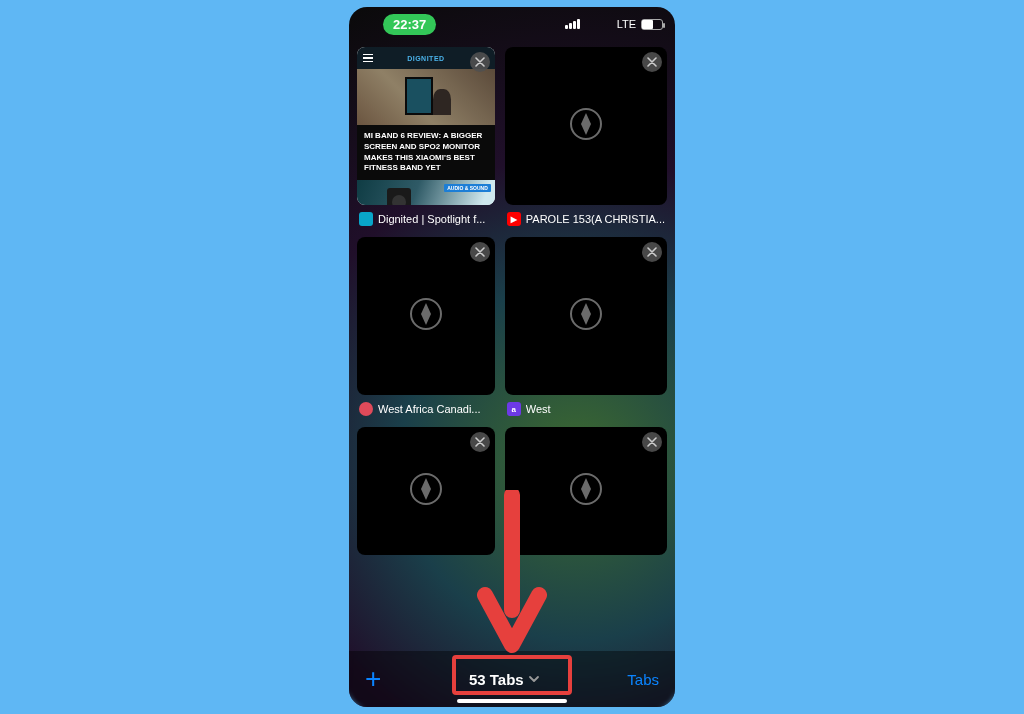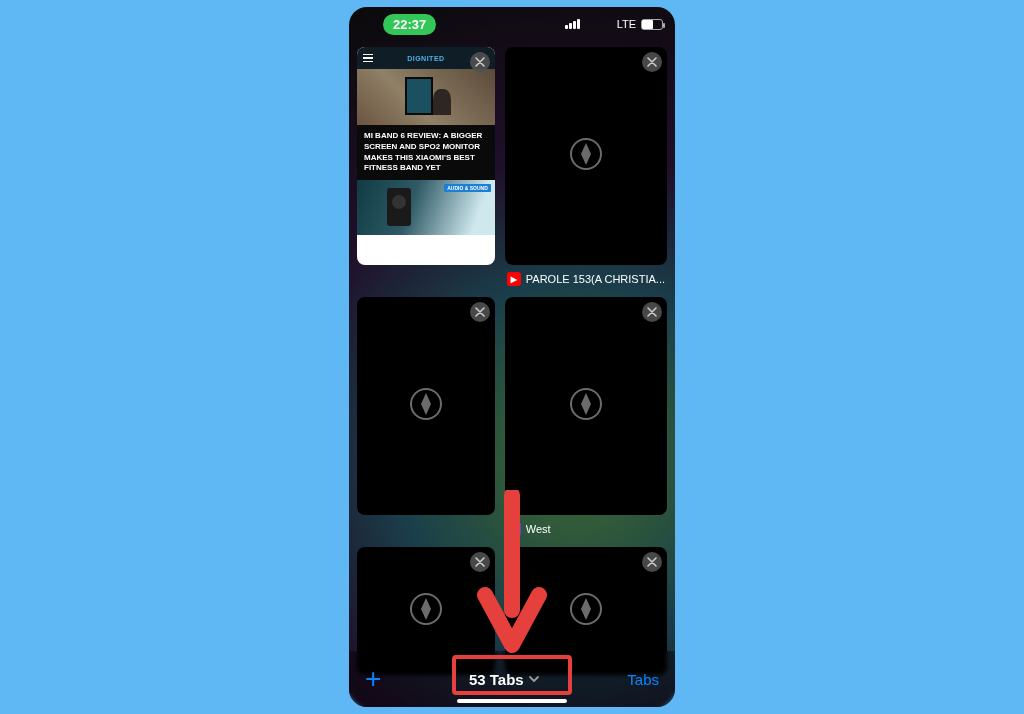--- a/index.html
+++ b/index.html
@@ -21,21 +21,21 @@
   .sig1{height:4px}.sig2{height:6px}.sig3{height:8px;background:#555}.sig4{height:10px;background:#555}
   .lte { color: #fff; font-size: 11px; font-weight: 500; padding-left: 32px; }
   .battery { width: 22px; height: 11px; border: 1px solid #aaa; border-radius: 3px; position: relative; }
   .battery::after { content:''; position:absolute; right:-3px; top:3px; width:2px; height:5px; background:#aaa; border-radius:1px; }
   .battery-fill { background:#fff; height:100%; width:55%; border-radius:1px; }
 
   
   .tab-grid { padding: 6px 8px 0; display: grid; grid-template-columns: 1fr 1fr; gap: 10px 10px; }
   .tab-card { display: flex; flex-direction: column; }
   .tab-preview {
-    background: #000; border-radius: 8px; height: 218px; position: relative; overflow: hidden;
+    background: #000; border-radius: 8px; height: 158px; position: relative; overflow: hidden;
   }
   .close-btn {
     position: absolute; top: 5px; right: 5px; width: 20px; height: 20px;
     background: rgba(80,80,80,0.9); border-radius: 50%;
     display:flex;align-items:center;justify-content:center;
     cursor: pointer;
   }
   .close-btn svg { width:10px; height:10px; }
 
   .compass { position:absolute; top:50%; left:50%; transform:translate(-50%,-50%); }
@@ -134,20 +134,24 @@
         <div class="article-img">
           <div class="speaker"></div>
           <div class="badge-audio">AUDIO &amp; SOUND</div>
         </div>
         <div class="close-btn">
           <svg viewBox="0 0 10 10">
               <path d="M1 1 L9 9 M9 1 L1 9" stroke="#ccc" stroke-width="1.6" stroke-linecap="round"></path>
             </svg>
         </div>
       </div>
+      <div class="tab-label">
+        <div class="favicon fav-dignited"></div>
+        <div class="tab-title">Dignited | Spotlight f...</div>
+      </div>
     </div>
 
     <div class="tab-card">
       <div class="tab-preview">
         <div class="compass">
           <svg viewBox="0 0 36 36">
               <circle cx="18" cy="18" r="15" fill="none" stroke="#6b6b6b" stroke-width="2"></circle>
               <path d="M18 7 L23 18 L18 29 L13 18 Z" fill="#6b6b6b"></path>
             </svg>
         </div>
@@ -169,20 +173,24 @@
           <svg viewBox="0 0 36 36">
               <circle cx="18" cy="18" r="15" fill="none" stroke="#6b6b6b" stroke-width="2"></circle>
               <path d="M18 7 L23 18 L18 29 L13 18 Z" fill="#6b6b6b"></path>
             </svg>
         </div>
         <div class="close-btn">
           <svg viewBox="0 0 10 10">
               <path d="M1 1 L9 9 M9 1 L1 9" stroke="#ccc" stroke-width="1.6" stroke-linecap="round"></path>
             </svg>
         </div>
+      </div>
+      <div class="tab-label">
+        <div class="favicon fav-wa"></div>
+        <div class="tab-title">West Africa Canadi...</div>
       </div>
     </div>
 
     <div class="tab-card">
       <div class="tab-preview">
         <div class="compass">
           <svg viewBox="0 0 36 36">
               <circle cx="18" cy="18" r="15" fill="none" stroke="#6b6b6b" stroke-width="2"></circle>
               <path d="M18 7 L23 18 L18 29 L13 18 Z" fill="#6b6b6b"></path>
             </svg>

